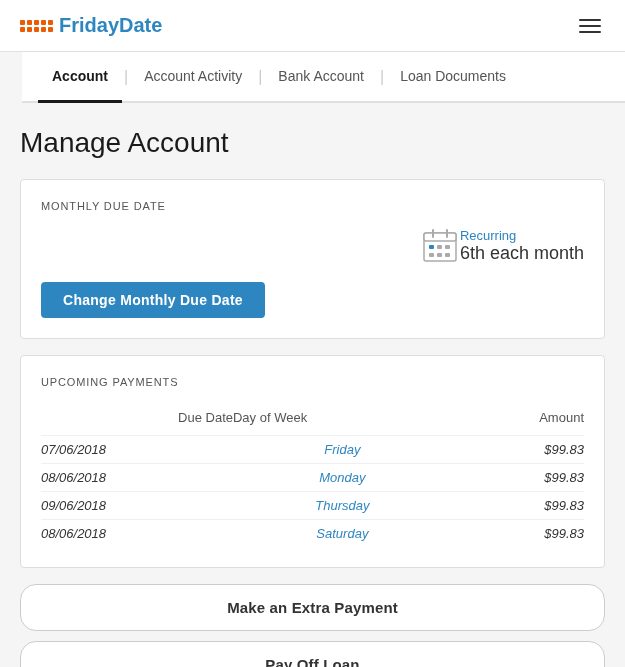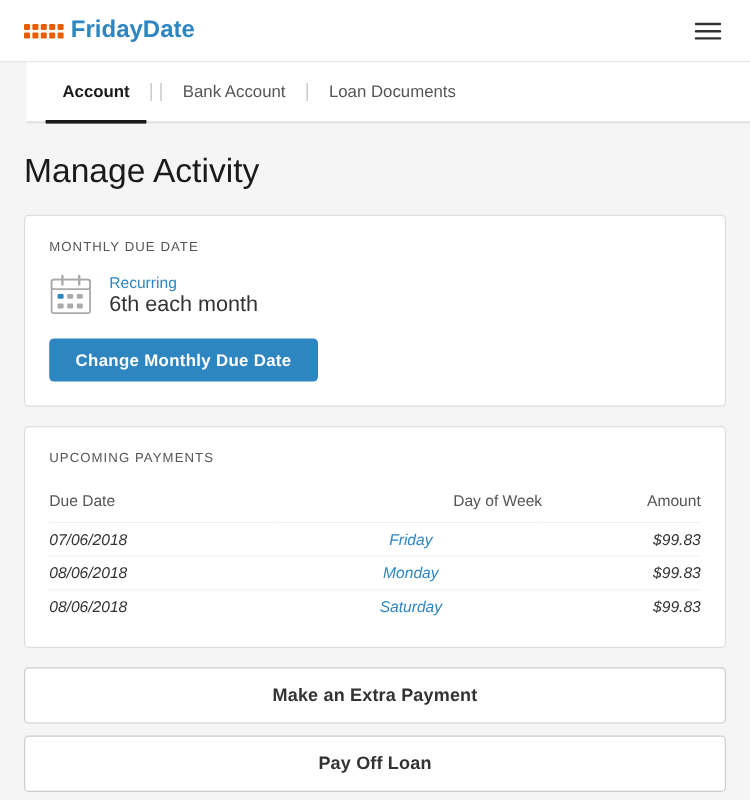--- a/index.html
+++ b/index.html
@@ -116,22 +116,23 @@
       font-weight: 400;
       letter-spacing: 0.08em;
       color: #555;
       text-transform: uppercase;
       margin-bottom: 16px;
     }
 
     .due-date-row {
       display: flex;
       align-items: center;
-      gap: 14px;
+      gap: 2px;
       margin-bottom: 18px;
+      justify-content: flex-end;
     }
 
     .calendar-icon {
       width: 36px;
       height: 36px;
       flex-shrink: 0;
     }
 
     .due-date-info .recurring-label {
       color: #2e86c1;
@@ -154,31 +155,31 @@
       cursor: pointer;
       letter-spacing: 0.02em;
     }
 
     
     .payments-table {
       width: 100%;
       border-collapse: collapse;
     }
     .payments-table th {
-      text-align: left;
+      text-align: right;
       font-size: 13px;
       font-weight: 400;
       color: #555;
       padding: 6px 0 10px 0;
     }
     .payments-table th.right {
       text-align: right;
     }
     .payments-table th.center {
-      text-align: right;
+      text-align: left;
     }
     .payments-table td {
       padding: 6px 0;
       font-size: 13px;
       color: #333;
       border-top: 1px solid #f0f0f0;
       font-style: italic;
     }
     .payments-table td.center {
       text-align: center;
@@ -187,21 +188,21 @@
     .payments-table td.right {
       text-align: right;
     }
 
     
     .btn-outline {
       width: 100%;
       background: #fff;
       color: #333;
       border: 1px solid #ccc;
-      border-radius: 4px;
+      border-radius: 16px;
       padding: 14px;
       font-size: 15px;
       font-weight: 600;
       cursor: pointer;
       margin-bottom: 10px;
       letter-spacing: 0.01em;
     }
   </style>
 </head>
 <body>
@@ -227,29 +228,30 @@
   <div class="hamburger">
     <div class="hamburger-line"></div>
     <div class="hamburger-line"></div>
     <div class="hamburger-line"></div>
   </div>
 </div>
 
 <nav class="nav-tabs">
   <a class="nav-tab active">Account</a>
   <span class="nav-separator">|</span>
+  <a class="nav-tab">Account Activity</a>
   <span class="nav-separator">|</span>
   <a class="nav-tab">Bank Account</a>
   <span class="nav-separator">|</span>
   <a class="nav-tab">Loan Documents</a>
 </nav>
 
 <div class="main">
 
-  <h1 class="page-title">Manage Activity</h1>
+  <h1 class="page-title">Manage Account</h1>
 
   
   <div class="card">
     <div class="section-title">MONTHLY DUE DATE</div>
 
     <div class="due-date-row">
 
       <svg class="calendar-icon" viewBox="0 0 36 36" fill="none" xmlns="http://www.w3.org/2000/svg">
         <rect x="2" y="5" width="32" height="28" rx="2" fill="white" stroke="#aaa" stroke-width="1.5"></rect>
         <rect x="2" y="5" width="32" height="8" rx="2" fill="white" stroke="#aaa" stroke-width="1.5"></rect>
@@ -289,20 +291,25 @@
             <td>07/06/2018</td>
             <td class="center">Friday</td>
             <td class="right">$99.83</td>
           </tr>
           <tr>
             <td>08/06/2018</td>
             <td class="center">Monday</td>
             <td class="right">$99.83</td>
           </tr>
           <tr>
+            <td>09/06/2018</td>
+            <td class="center">Thursday</td>
+            <td class="right">$99.83</td>
+          </tr>
+          <tr>
             <td>08/06/2018</td>
             <td class="center">Saturday</td>
             <td class="right">$99.83</td>
           </tr>
         </tbody>
     </table>
   </div>
 
   
   <button class="btn-outline">Make an Extra Payment</button>

